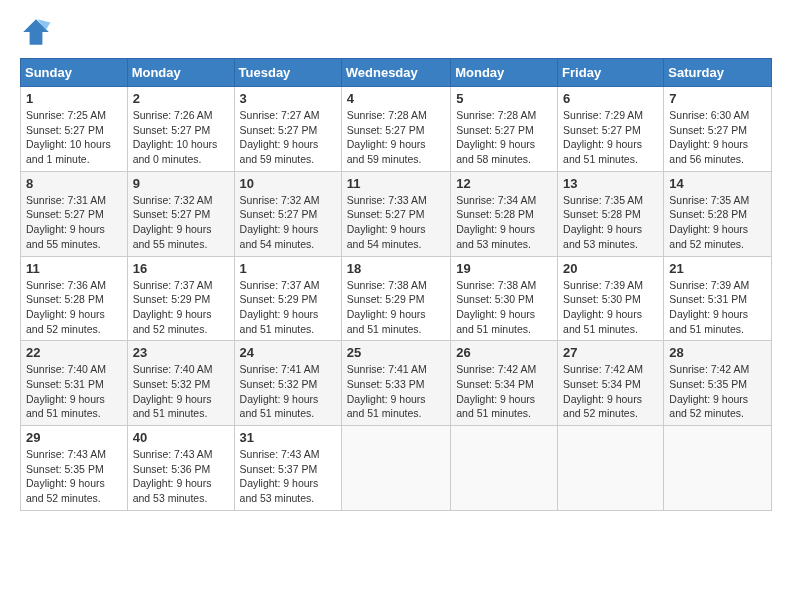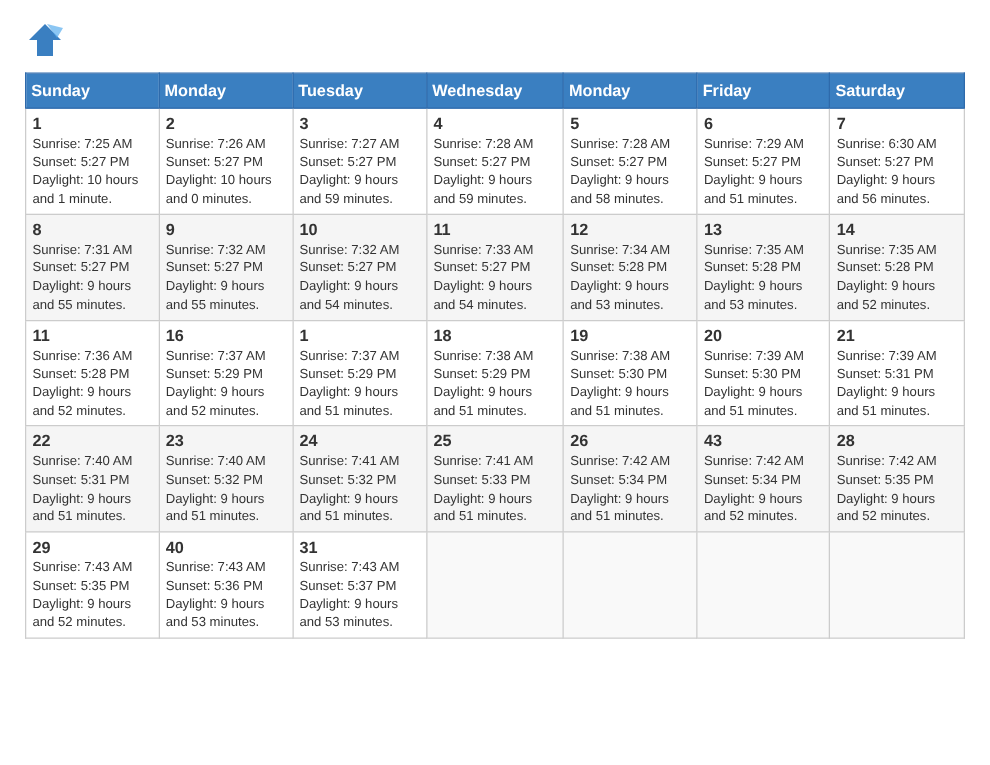--- a/index.html
+++ b/index.html
@@ -332,21 +332,21 @@
       </td>
         <td>
         <span class="day-number">26</span>
         <div class="day-info">
           <span>Sunrise: 7:42 AM</span><br>
           <span>Sunset: 5:34 PM</span><br>
           <span>Daylight: 9 hours and 51 minutes.</span>
         </div>
       </td>
         <td>
-        <span class="day-number">43</span>
+        <span class="day-number">27</span>
         <div class="day-info">
           <span>Sunrise: 7:42 AM</span><br>
           <span>Sunset: 5:34 PM</span><br>
           <span>Daylight: 9 hours and 52 minutes.</span>
         </div>
       </td>
         <td>
         <span class="day-number">28</span>
         <div class="day-info">
           <span>Sunrise: 7:42 AM</span><br>

